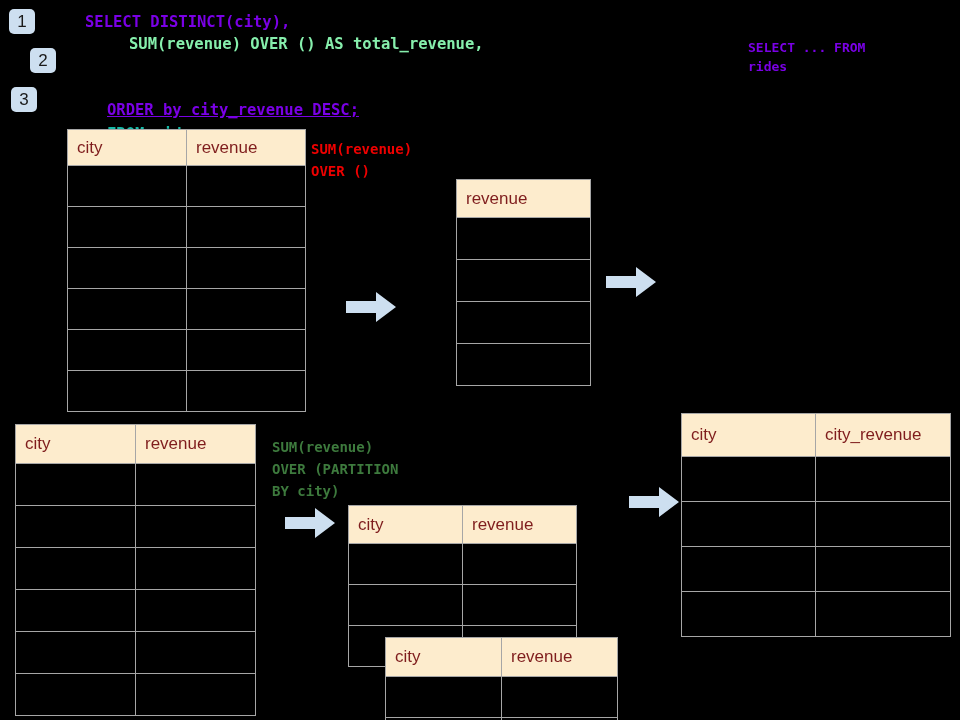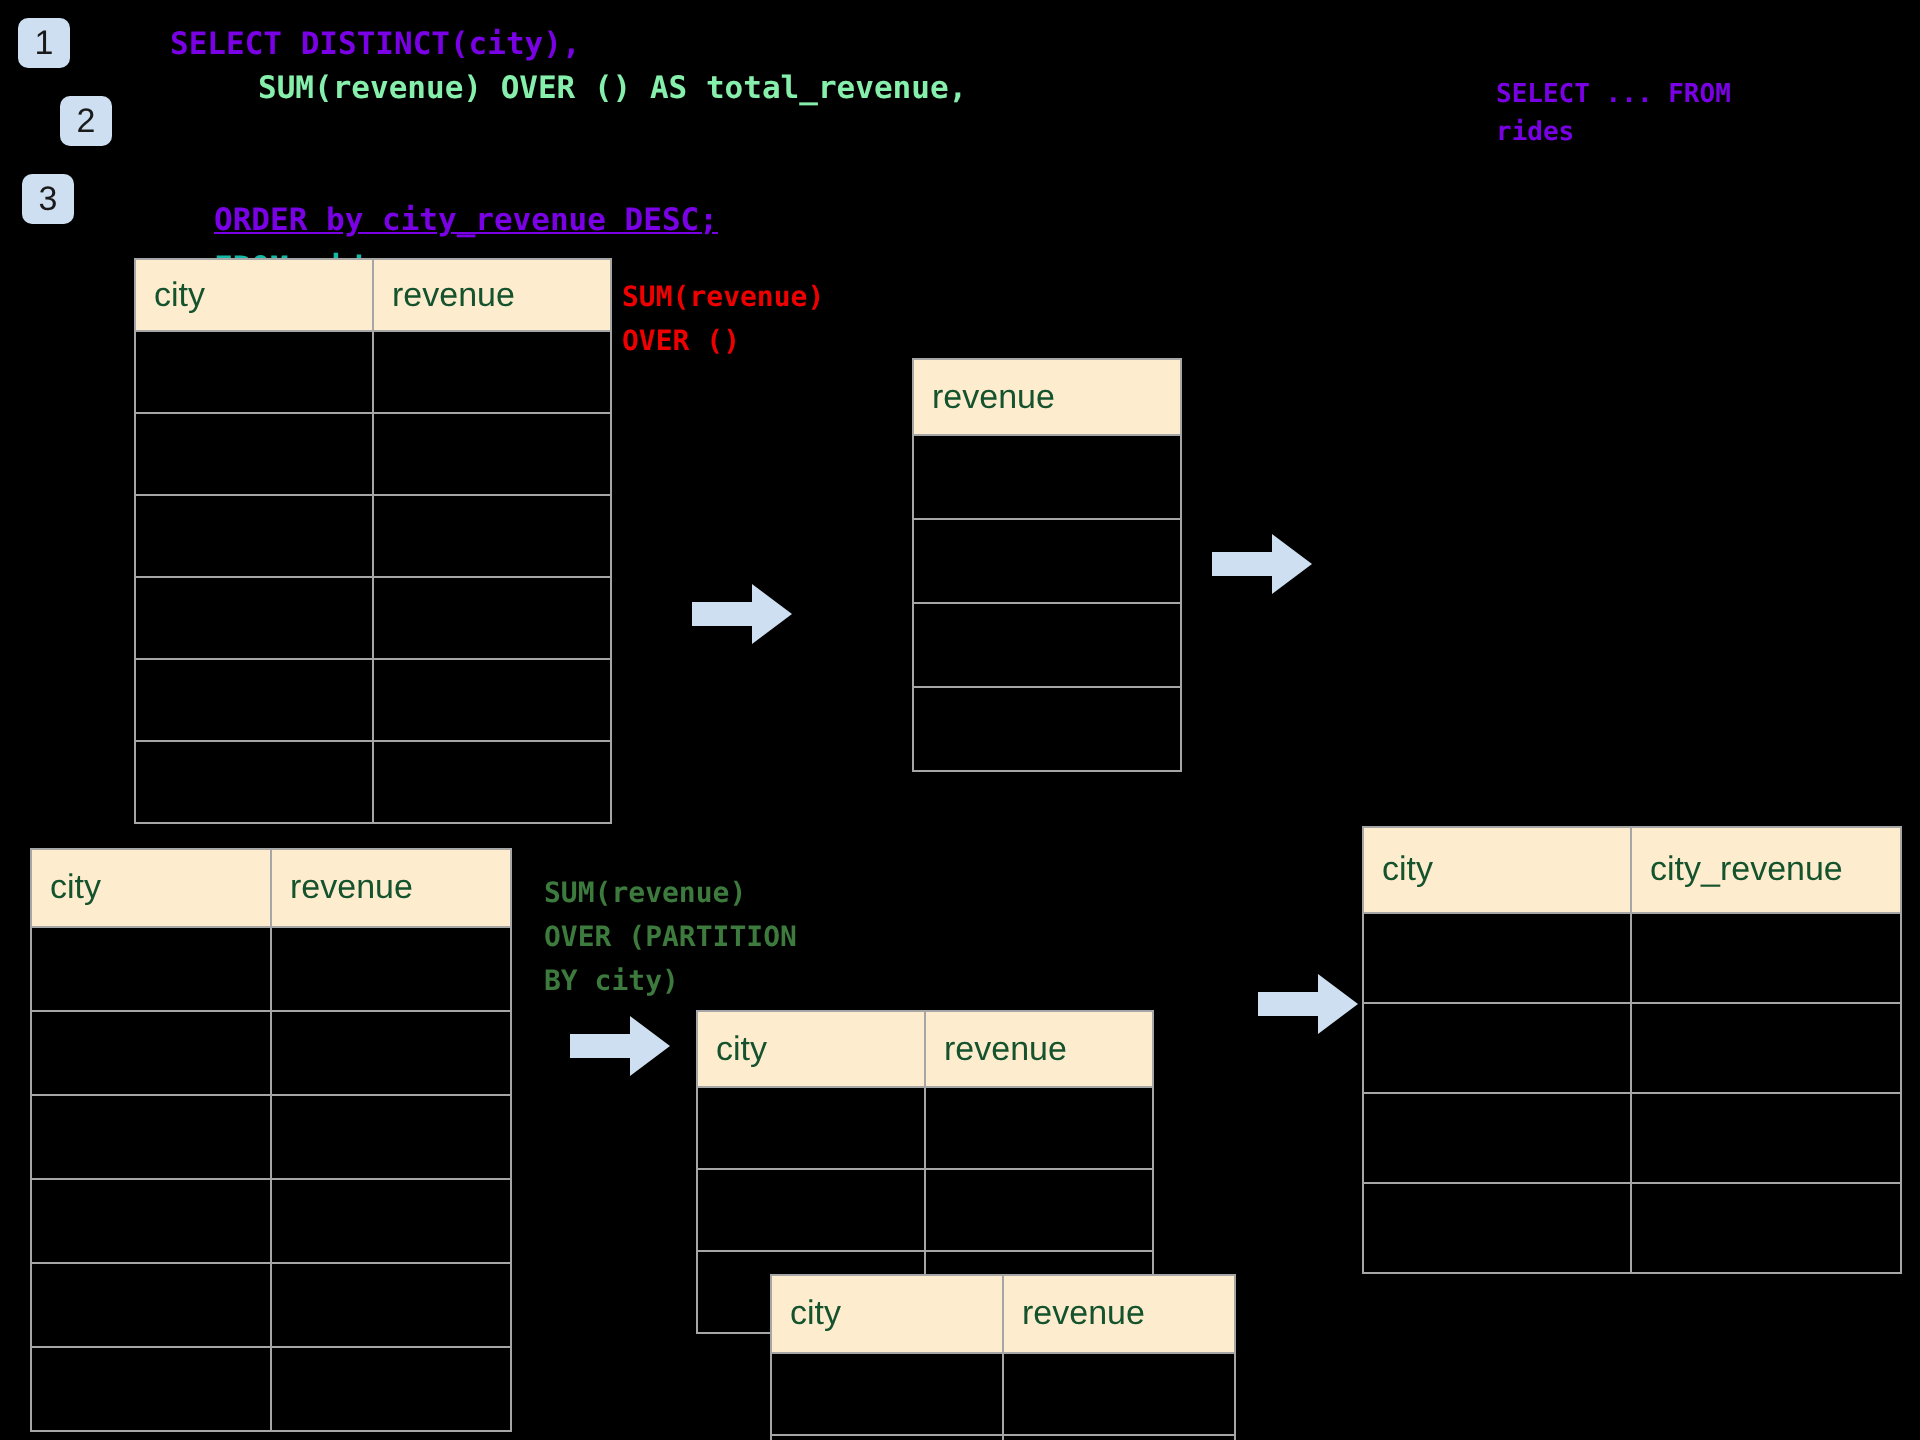--- a/index.html
+++ b/index.html
@@ -63,21 +63,21 @@
     background: #000000;
   }
   .tbl td {
     border: 1px solid #a6a6a6;
     padding: 0;
     background: #000000;
   }
   .tbl th {
     border: 1px solid #a6a6a6;
     background: #fdeccd;
-    color: #14532d;
+    color: #7f1d1d;
     font-family: "Liberation Sans", sans-serif;
     font-weight: normal;
     font-size: 17px;
     text-align: left;
     padding: 0 0 0 9px;
   }
 
   
   .arrow {
     position: absolute;

